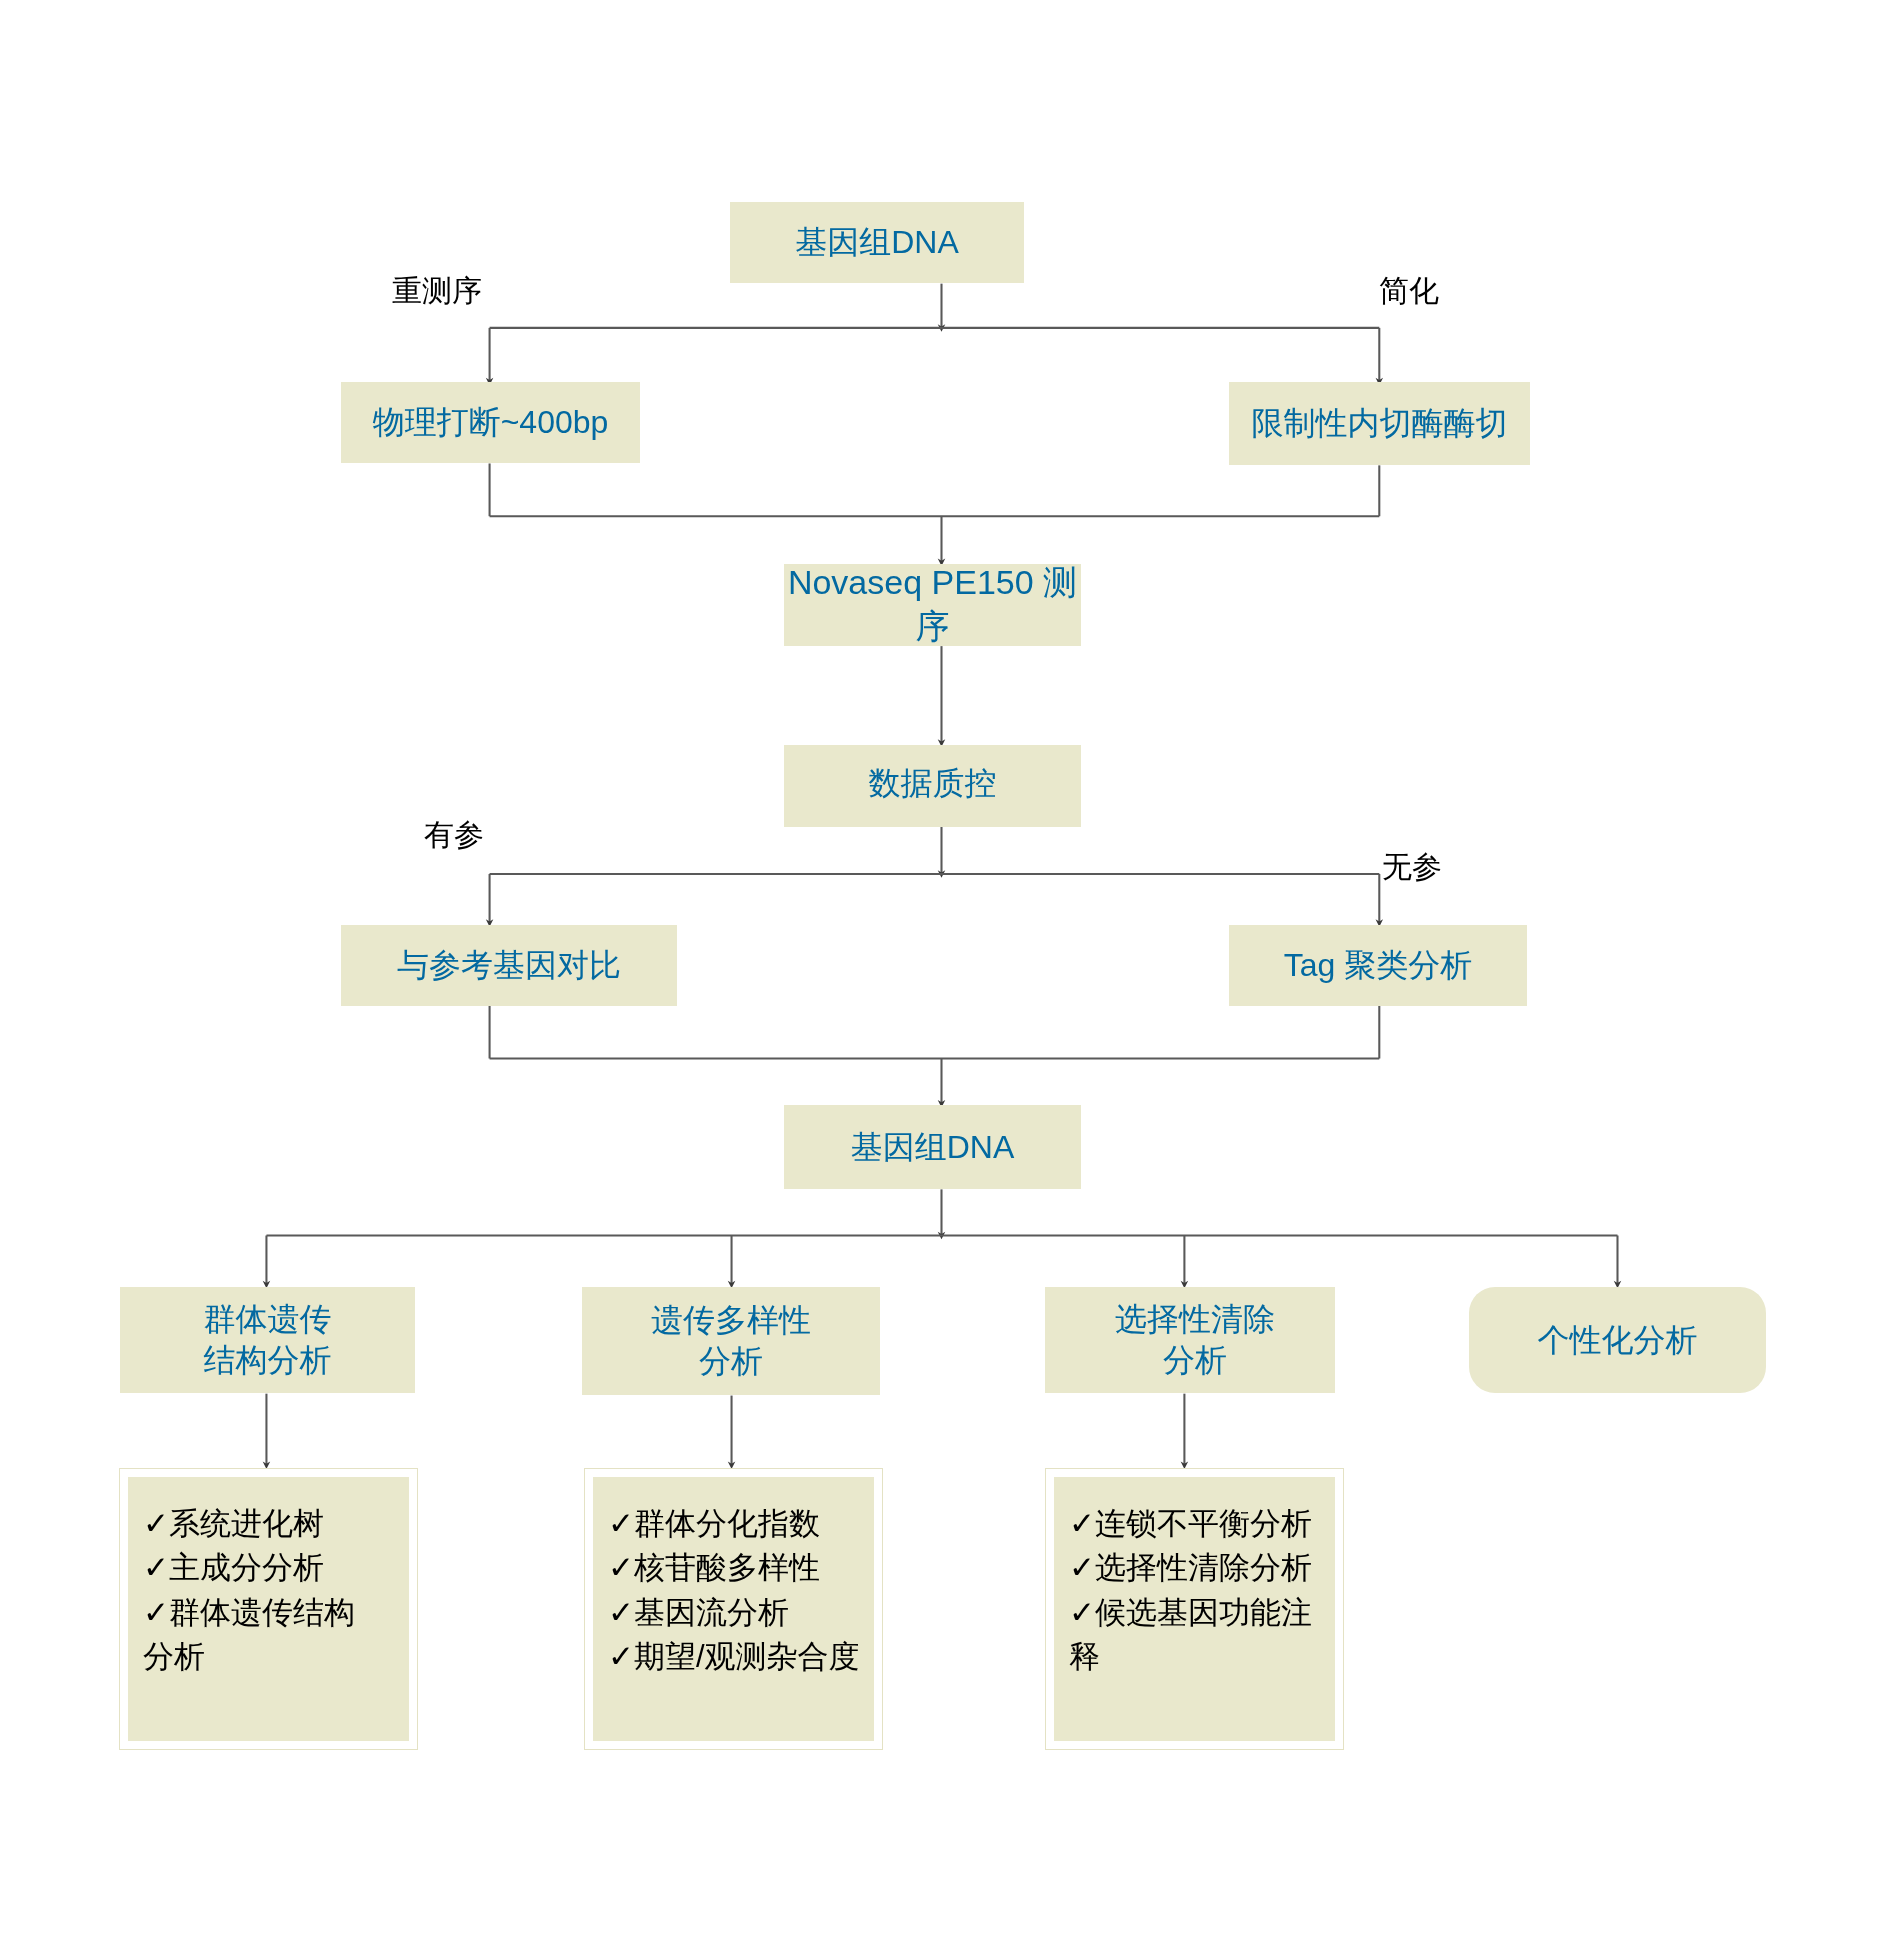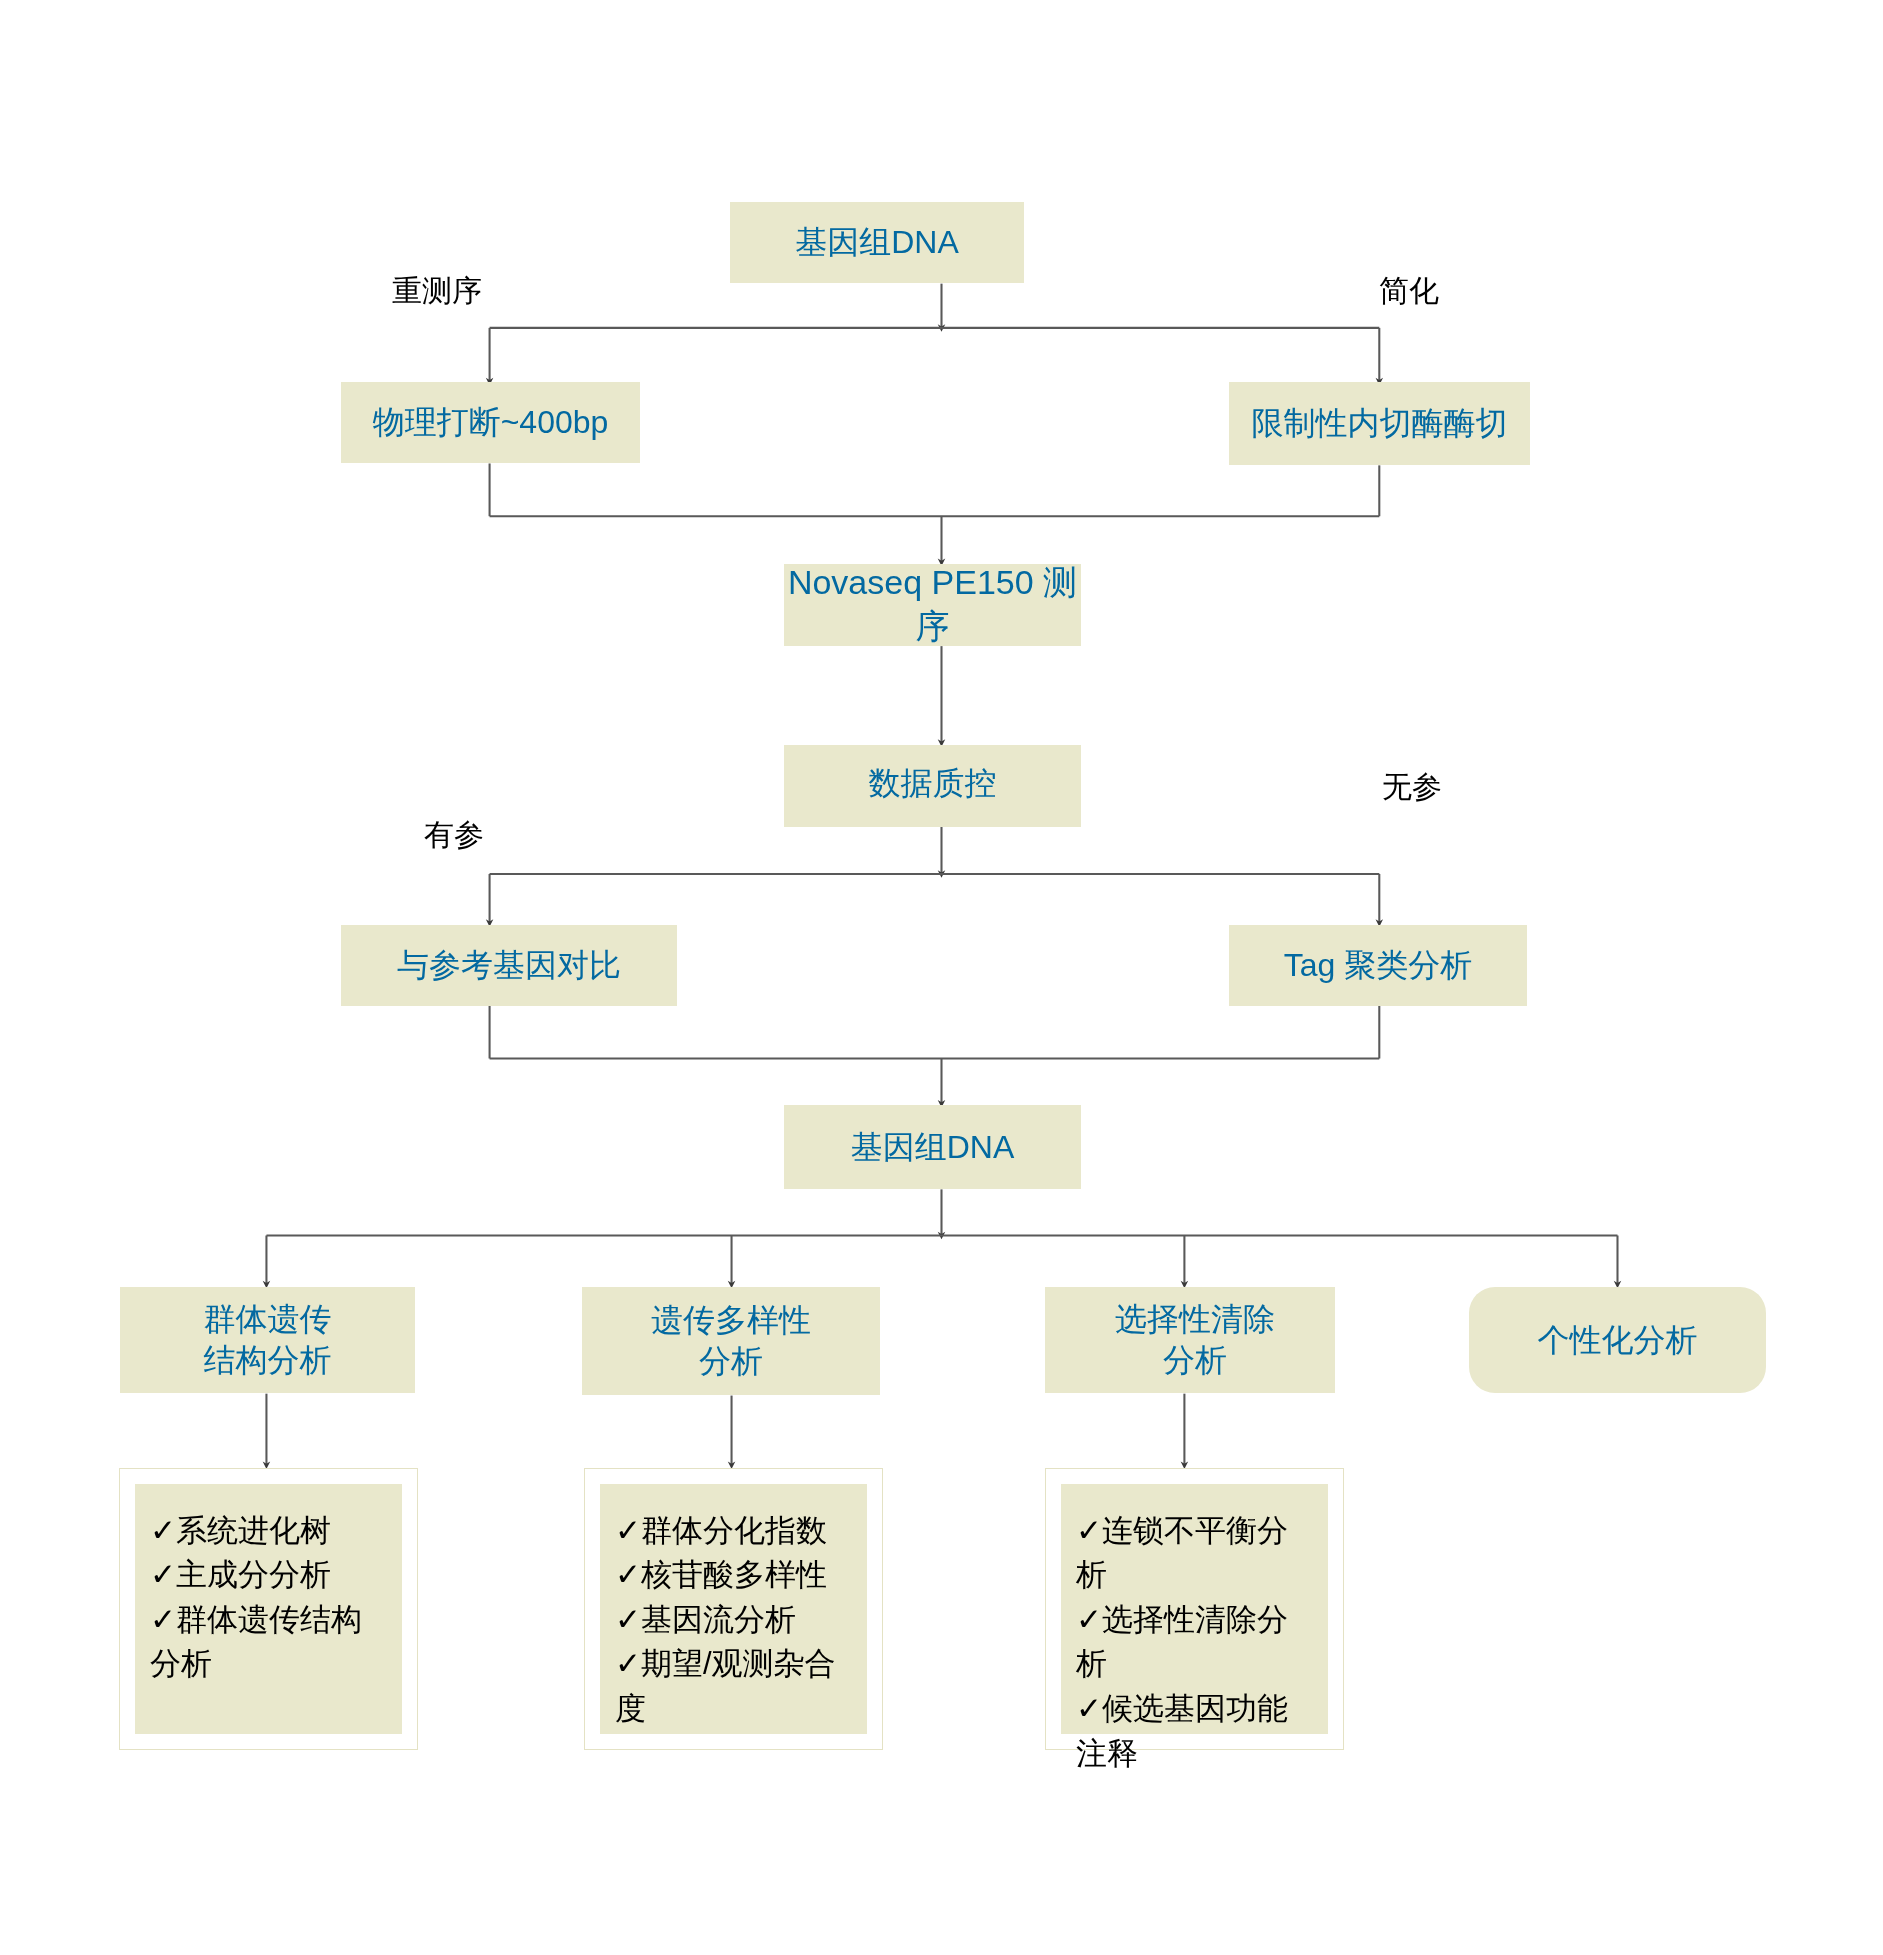--- a/index.html
+++ b/index.html
@@ -11,21 +11,21 @@
   .node{position:absolute;background:#E9E8CC;display:flex;align-items:center;
         justify-content:center;text-align:center;line-height:1.28;
         font-size:32px;color:#0369a1;white-space:pre-line;z-index:2;}
   .node.big{font-size:34px;}
 
   .edgelabel{position:absolute;font-size:30px;color:#000;z-index:3;
              white-space:nowrap;}
 
   
   .card{position:absolute;border:1.9px solid #E4E2C4;background:#ffffff;
-        padding:15px;box-sizing:border-box;z-index:2;}
+        padding:8px;box-sizing:border-box;z-index:2;}
   .card .inner{width:100%;height:100%;background:#E9E8CC;box-sizing:border-box;
         padding:24.5px 9.4px 9.4px 15px;}
   .card ul{list-style:none;margin:0;padding:0;}
   .card li{font-size:31px;line-height:1.44;white-space:pre-line;text-align:left;}
 </style>
 </head>
 <body>
 
 <div id="stage">
 
@@ -95,21 +95,21 @@
 分析</div>
 
   <div class="node" style="left:1045px;top:1287px;width:280px;height:106px;padding-left:10px;">选择性清除
 分析</div>
 
   <div class="node" style="left:1469px;top:1287px;width:297px;height:106px;border-radius:26px;">个性化分析</div>
 
   <div class="edgelabel" style="left:392px;top:271px;">重测序</div>
   <div class="edgelabel" style="left:1379px;top:271px;">简化</div>
   <div class="edgelabel" style="left:424px;top:815px;">有参</div>
-  <div class="edgelabel" style="left:1382px;top:767px;">无参</div>
+  <div class="edgelabel" style="left:1382px;top:847px;">无参</div>
 
   <div class="card" style="left:119px;top:1468px;width:299px;height:282px;">
     <div class="inner">
       <ul>
         <li>✓系统进化树</li>
         <li>✓主成分分析</li>
         <li>✓群体遗传结构
    分析</li>
       </ul>
     </div>

